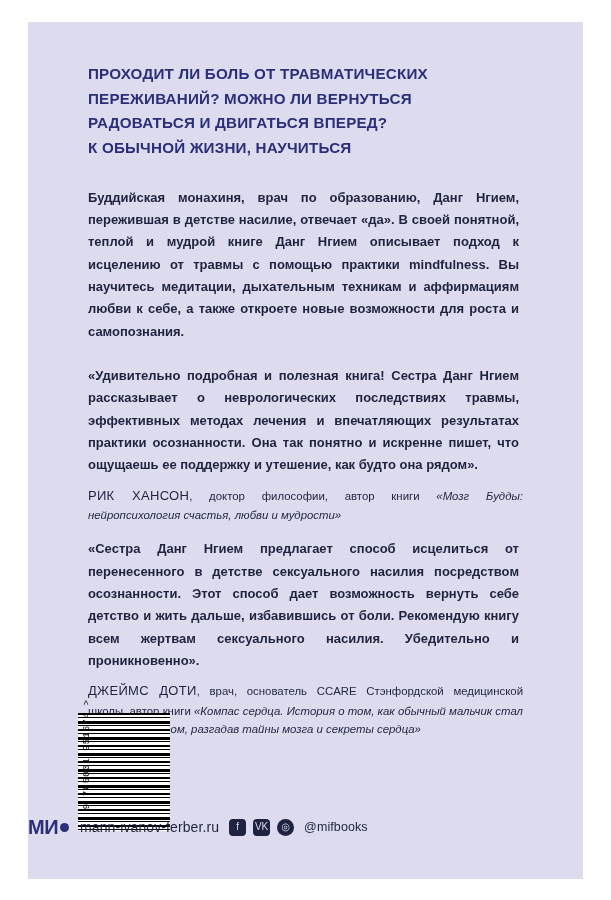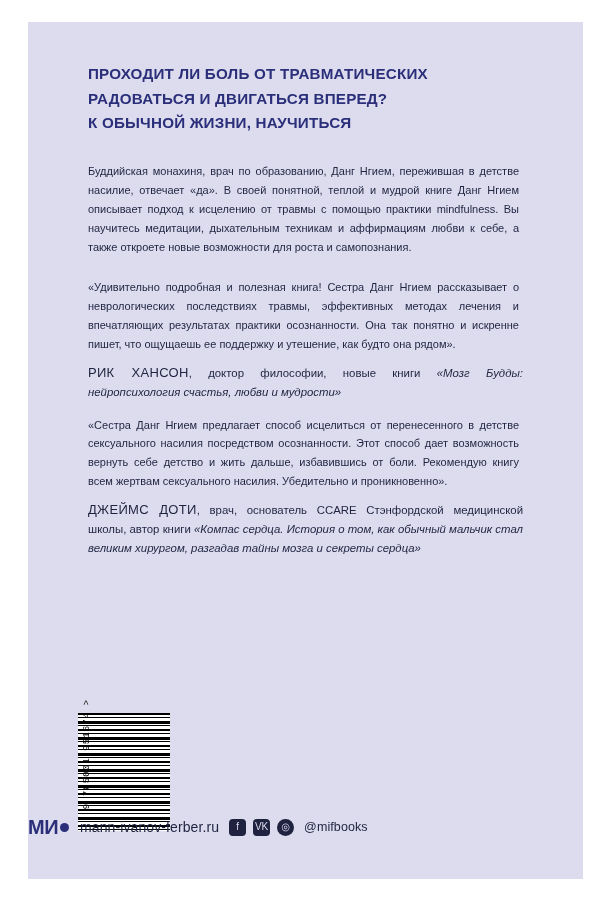--- a/index.html
+++ b/index.html
@@ -41,24 +41,25 @@
     font-weight: bold;
     line-height: 1.62;
     letter-spacing: 0.2px;
     text-transform: uppercase;
     margin: 0 0 26px 0;
   }
   .headline div { white-space: nowrap; }
 
   .para {
     color: #1f2340;
-    font-size: 11px;
+    font-size: 13px;
     line-height: 1.72;
     text-align: justify;
     margin: 0 4px 22px 0;
+    font-weight: bold;
   }
   .block-gap { height: 14px; }
 
   .attrib {
     color: #1f2340;
     font-size: 11.4px;
     line-height: 1.62;
     text-align: justify;
     margin: -14px 0 0 0;
   }
@@ -166,29 +167,30 @@
 </head>
 <body>
 
 <div class="page">
   <div class="cover">
 
     <div class="content">
 
       <div class="headline">
         <div>ПРОХОДИТ ЛИ БОЛЬ ОТ ТРАВМАТИЧЕСКИХ</div>
+        <div>ПЕРЕЖИВАНИЙ? МОЖНО ЛИ ВЕРНУТЬСЯ</div>
         <div>РАДОВАТЬСЯ И ДВИГАТЬСЯ ВПЕРЕД?</div>
         <div>К ОБЫЧНОЙ ЖИЗНИ, НАУЧИТЬСЯ</div>
       </div>
 
       <p class="para">Буддийская монахиня, врач по образованию, Данг Нгием, пережившая в детстве насилие, отвечает «да». В своей понятной, теплой и мудрой книге Данг Нгием описывает подход к исцелению от травмы с помощью практики mindfulness. Вы научитесь медитации, дыхательным техникам и аффирмациям любви к себе, а также откроете новые возможности для роста и самопознания.</p>
 
       <p class="para">«Удивительно подробная и полезная книга! Сестра Данг Нгием рассказывает о неврологических последствиях травмы, эффективных методах лечения и впечатляющих результатах практики осознанности. Она так понятно и искренне пишет, что ощущаешь ее поддержку и утешение, как будто она рядом».</p>
       <p class="attrib">
-        <span class="name">РИК ХАНСОН</span><span>, доктор философии, новые книги </span><span class="title-it">«Мозг Будды: нейропсихология счастья, любви и мудрости»</span>
+        <span class="name">РИК ХАНСОН</span><span>, доктор философии, автор книги </span><span class="title-it">«Мозг Будды: нейропсихология счастья, любви и мудрости»</span>
       </p>
 
       <div class="block-gap"></div>
 
       <p class="para">«Сестра Данг Нгием предлагает способ исцелиться от перенесенного в детстве сексуального насилия посредством осознанности. Этот способ дает возможность вернуть себе детство и жить дальше, избавившись от боли. Рекомендую книгу всем жертвам сексуального насилия. Убедительно и проникновенно».</p>
       <p class="attrib">
         <span class="name">ДЖЕЙМС ДОТИ</span><span>, врач, основатель CCARE Стэнфордской медицинской школы, автор книги </span><span class="title-it">«Компас сердца. История о том, как обычный мальчик стал великим хирургом, разгадав тайны мозга и секреты сердца»</span>
       </p>
 
     </div>

